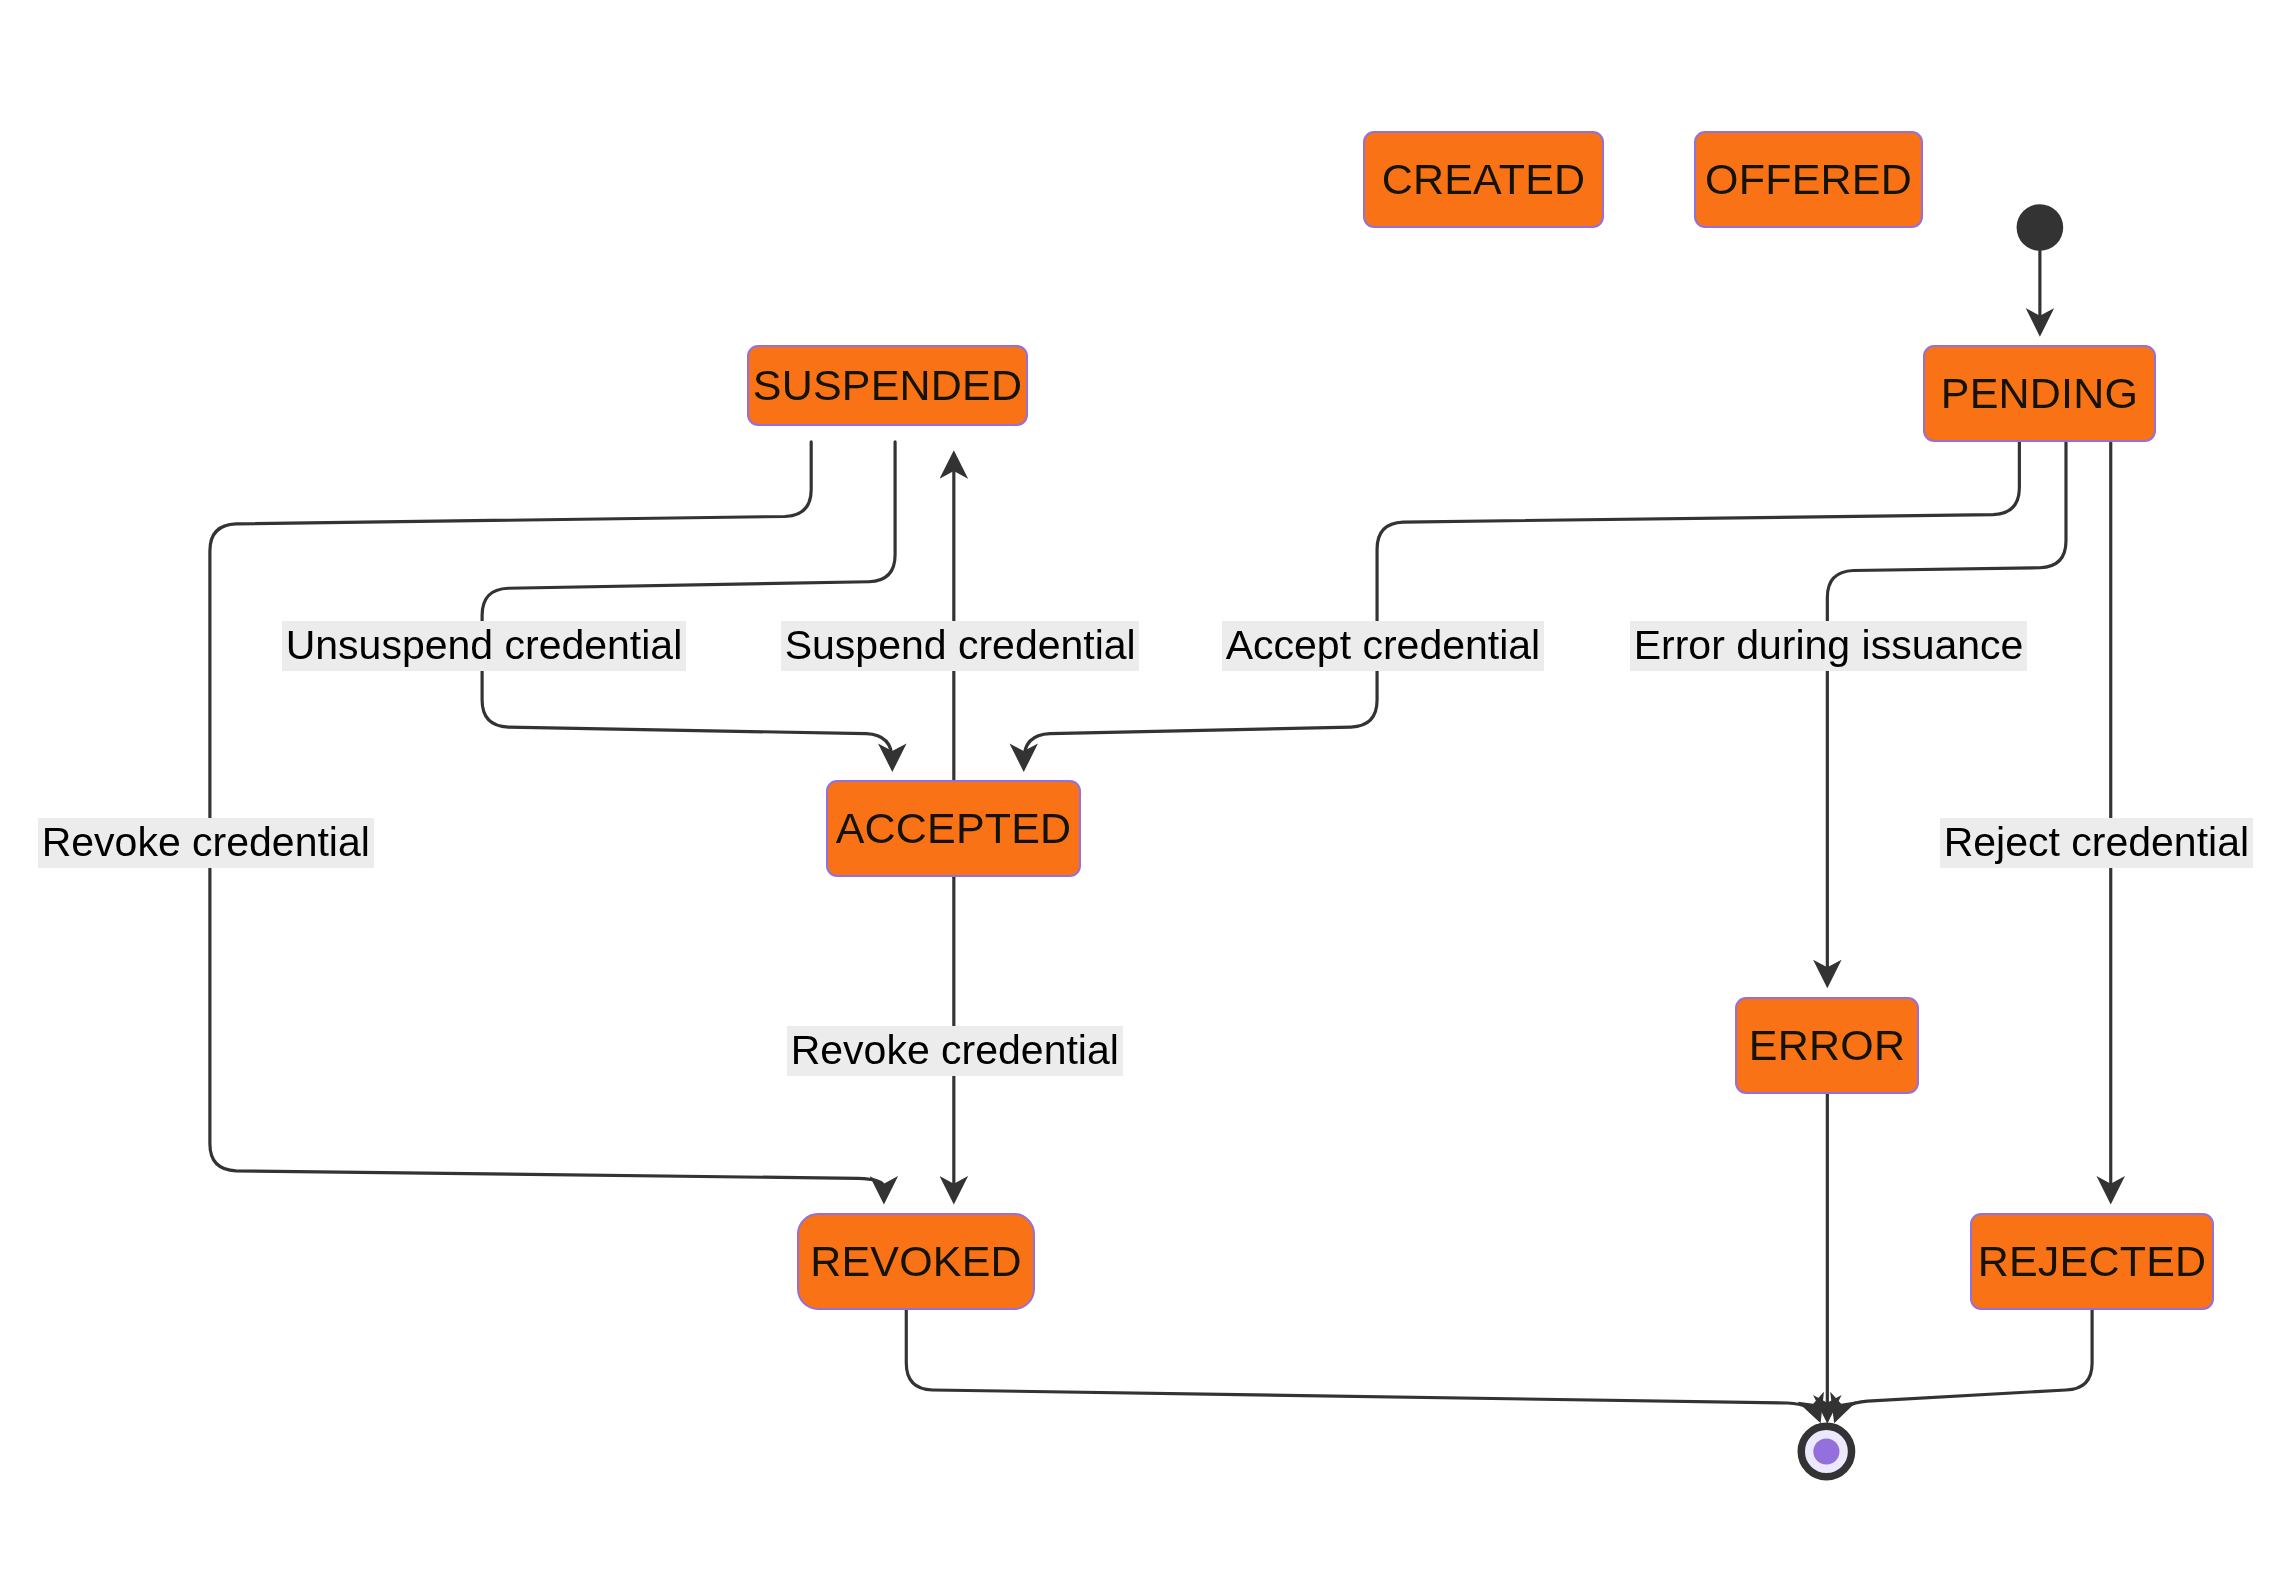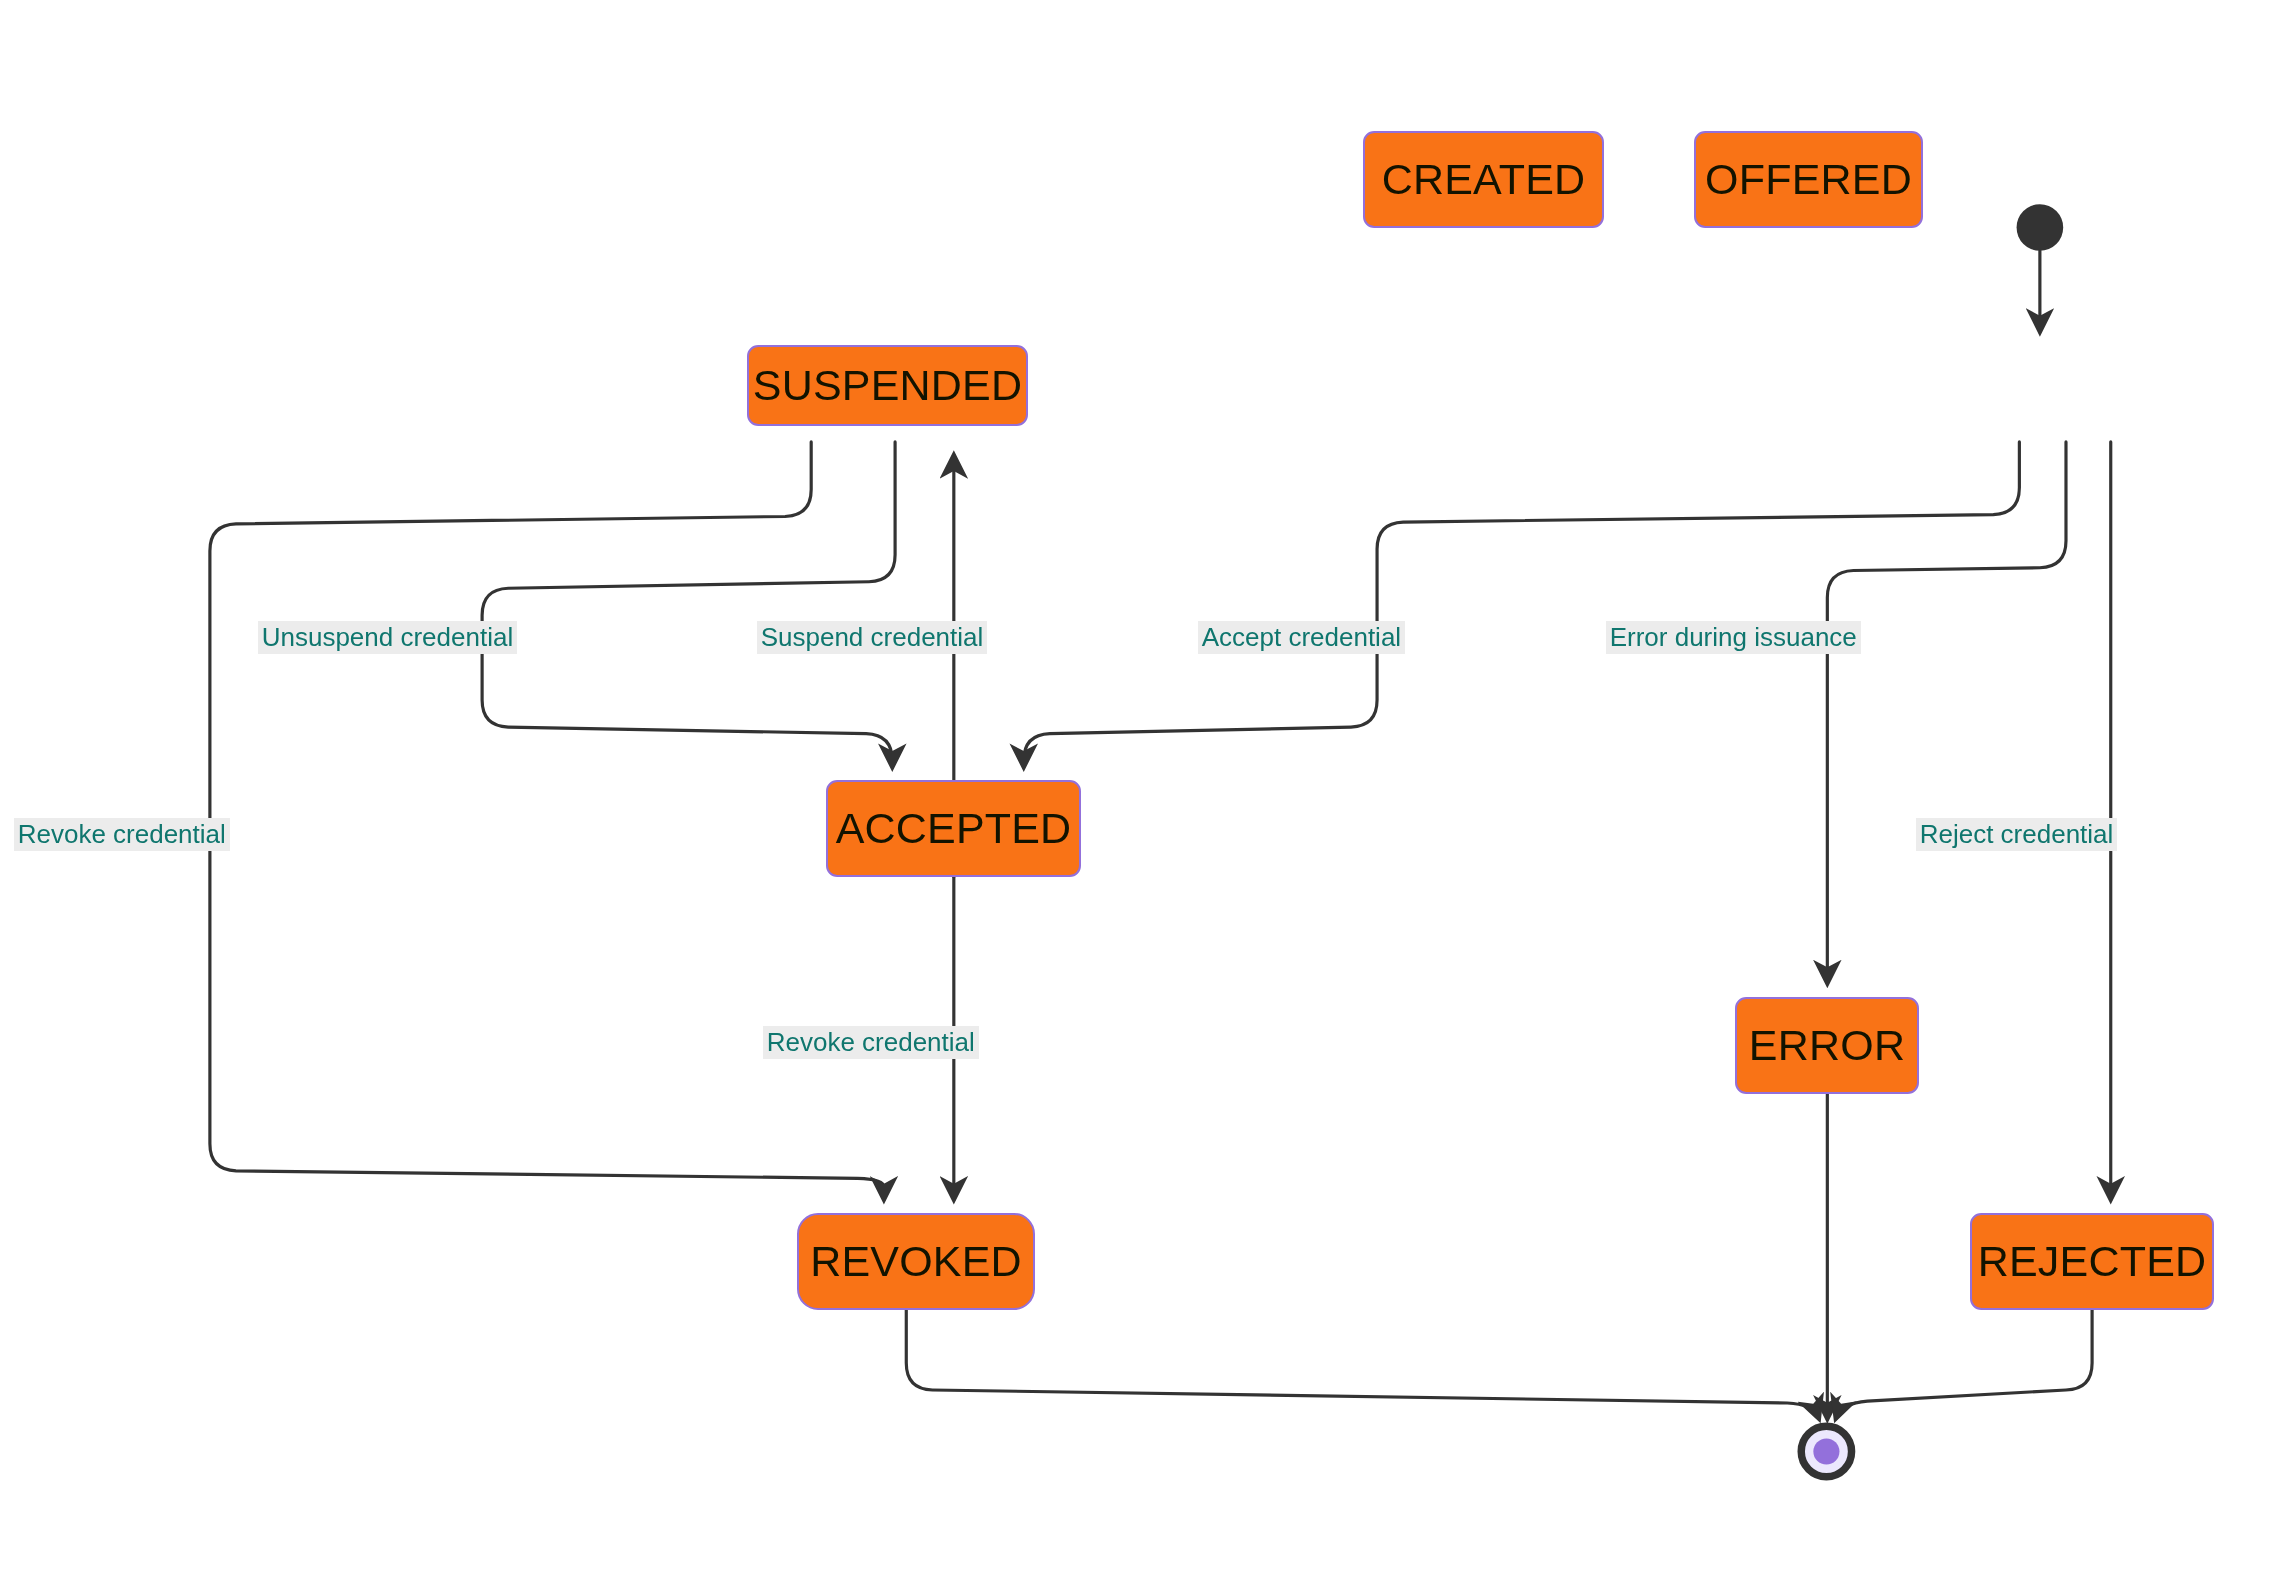--- a/index.html
+++ b/index.html
@@ -37,26 +37,27 @@
     justify-content: center;
     color: #131300;
     font-size: 43px;
     font-weight: 400;
     letter-spacing: 0.2px;
     white-space: nowrap;
   }
   .edge-label {
     position: absolute;
     background: #ECECEC;
-    color: #0f766e;
-    font-size: 26px;
+    color: #000000;
+    font-size: 41px;
     line-height: 1.12;
     white-space: nowrap;
     padding: 1.9px 3.7px;
     box-sizing: border-box;
+    margin-left: 24px;
   }
 </style>
 </head>
 <body>
 
 <div id="diagram-root">
 
   <svg id="edge-layer" viewBox="0 0 2454 1712" width="2288" height="1596" xmlns="http://www.w3.org/2000/svg">
     <defs>
       <marker id="arrowhead" viewBox="0 0 12 12" refX="10" refY="6" markerWidth="9" markerHeight="9" orient="auto-start-reverse">
@@ -102,20 +103,23 @@
   </svg>
 
   <div class="state-node" style="left:1363px; top:131px; width:241px; height:97px;">
     <span>CREATED</span>
   </div>
 
   <div class="state-node" style="left:1694px; top:131px; width:229px; height:97px;">
     <span>OFFERED</span>
   </div>
 
+  <div class="state-node" style="left:1923px; top:345px; width:233px; height:97px;">
+    <span>PENDING</span>
+  </div>
 
   <div class="state-node" style="left:747px; top:345px; width:281px; height:81px;">
     <span>SUSPENDED</span>
   </div>
 
   <div class="state-node" style="left:826px; top:780px; width:255px; height:97px;">
     <span>ACCEPTED</span>
   </div>
 
   <div class="state-node" style="left:1735px; top:997px; width:184px; height:97px;">

